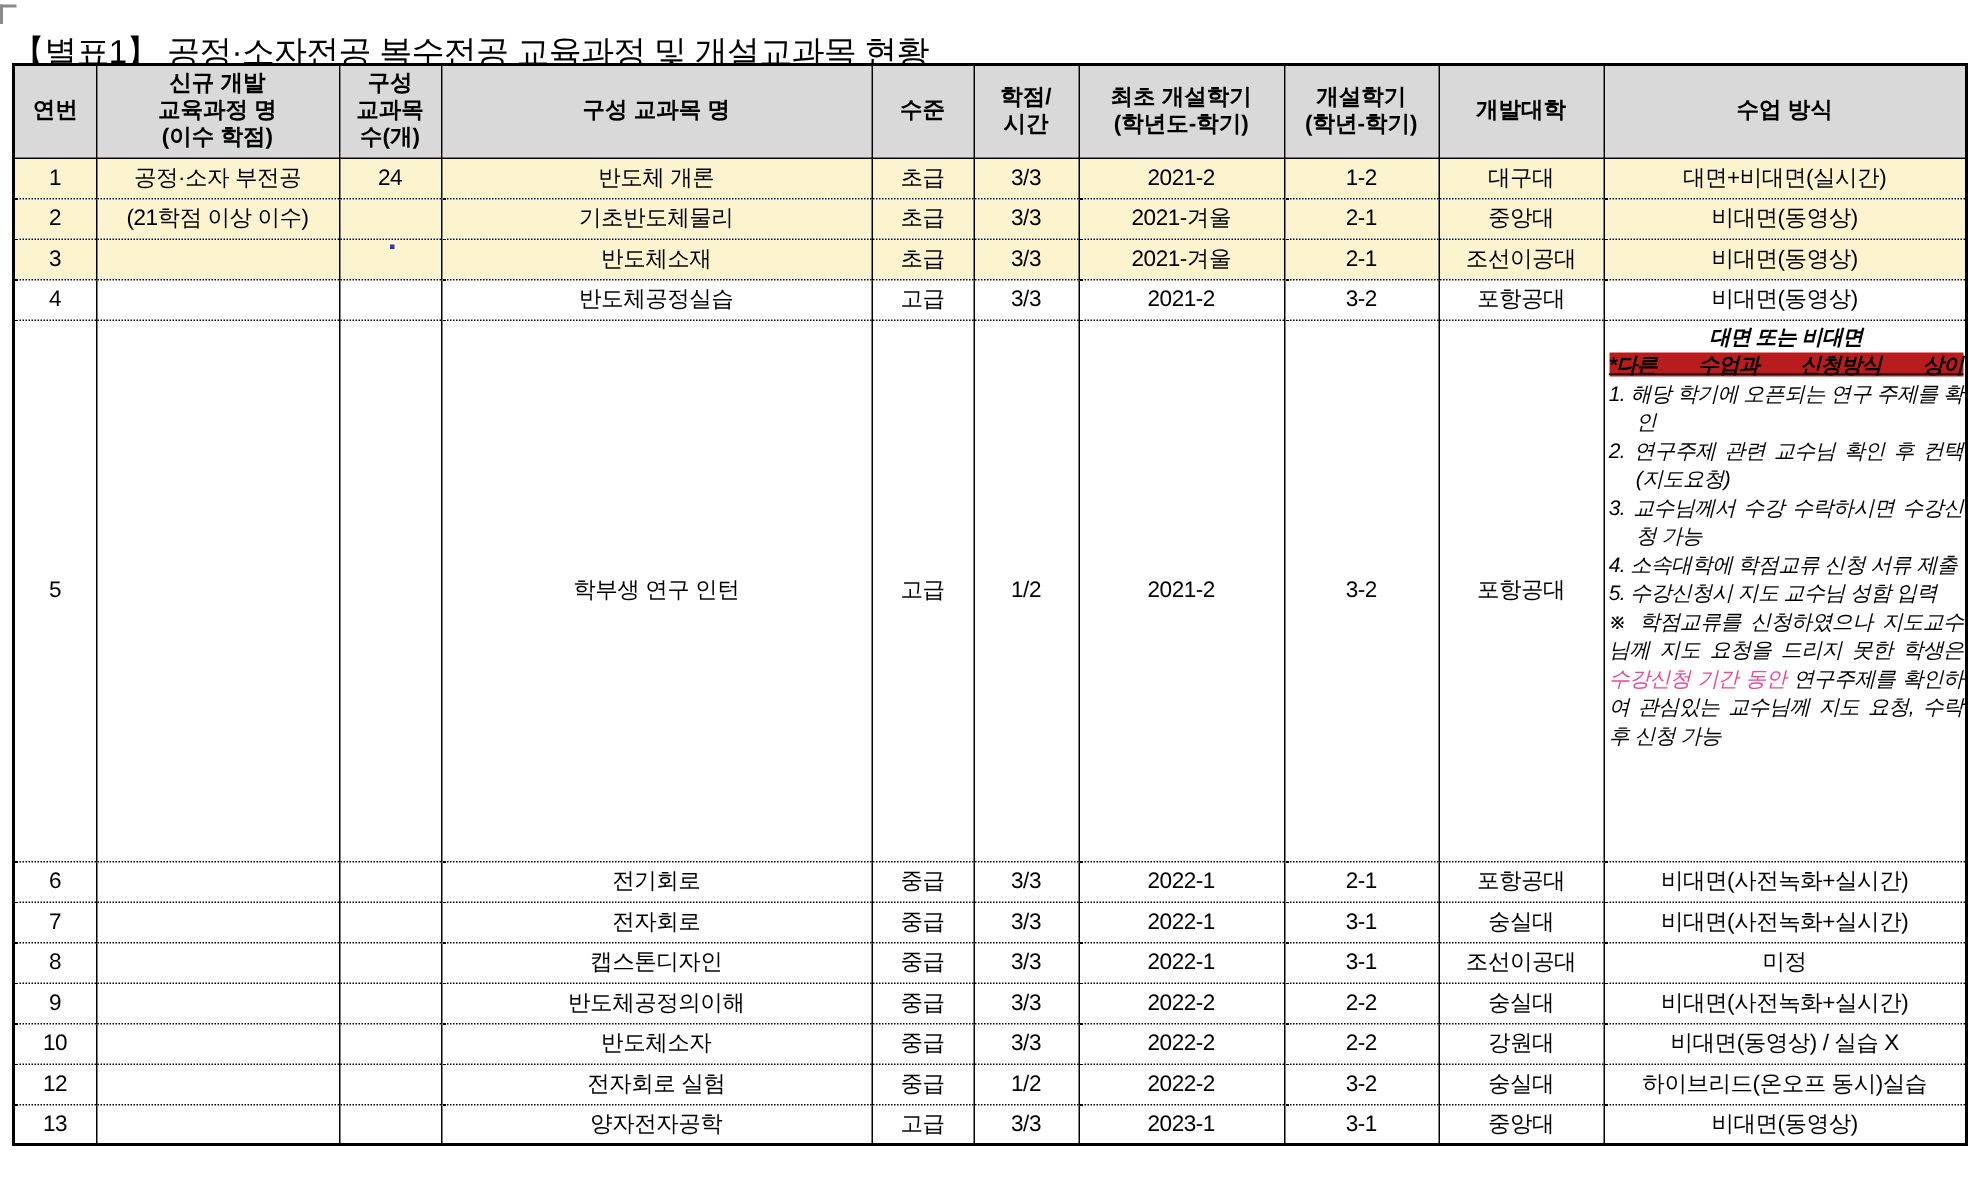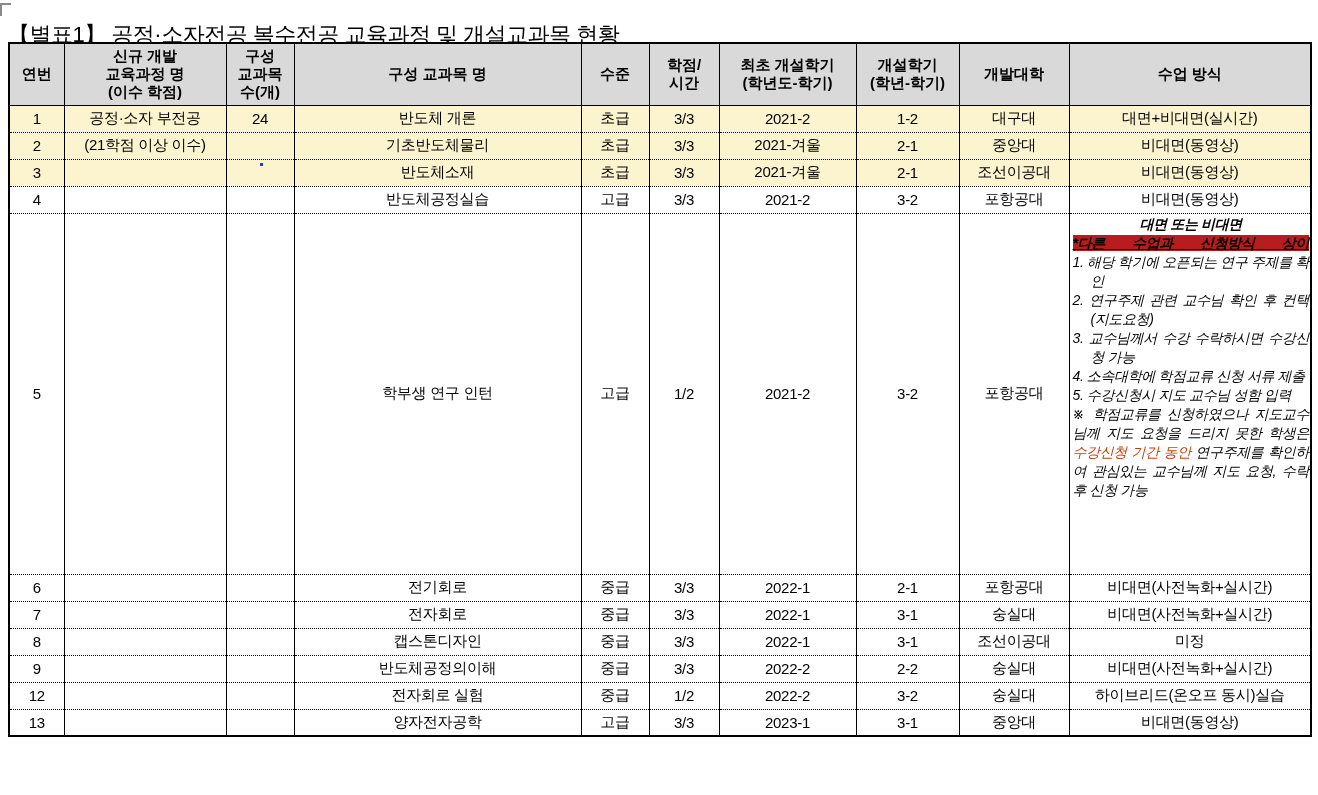--- a/index.html
+++ b/index.html
@@ -45,21 +45,21 @@
     vertical-align:top;text-align:left;
     font-size:14px;line-height:19px;letter-spacing:-0.4px;
     padding:1px 1px 0 3px;
     font-style:italic;
   }
   .m-line1{font-weight:bold;text-align:center}
   .m-line2{font-weight:bold;text-align:justify;text-align-last:justify}
   .m-line2 .hl{background:#b91c1c;text-decoration:underline}
   .m-item{text-align:justify;text-align-last:left;padding-left:18px;text-indent:-18px}
   .m-note{text-align:justify;text-align-last:left}
-  .blue{color:#c2410c}
+  .blue{color:#ec4899}
 </style>
 </head>
 <body>
 
 <div class="corner-mark"></div>
 
 <h1 class="title">【별표1】 공정·소자전공 복수전공 교육과정 및 개설교과목 현황</h1>
 
 <table class="main">
   <colgroup>
@@ -209,20 +209,32 @@
         <td></td>
         <td>반도체공정의이해</td>
         <td>중급</td>
         <td>3/3</td>
         <td>2022-2</td>
         <td>2-2</td>
         <td>숭실대</td>
         <td>비대면(사전녹화+실시간)</td>
       </tr>
       <tr style="height: 27px;">
+        <td>10</td>
+        <td></td>
+        <td></td>
+        <td>반도체소자</td>
+        <td>중급</td>
+        <td>3/3</td>
+        <td>2022-2</td>
+        <td>2-2</td>
+        <td>강원대</td>
+        <td>비대면(동영상) / 실습 X</td>
+      </tr>
+      <tr style="height: 27px;">
         <td>12</td>
         <td></td>
         <td></td>
         <td>전자회로 실험</td>
         <td>중급</td>
         <td>1/2</td>
         <td>2022-2</td>
         <td>3-2</td>
         <td>숭실대</td>
         <td>하이브리드(온오프 동시)실습</td>

